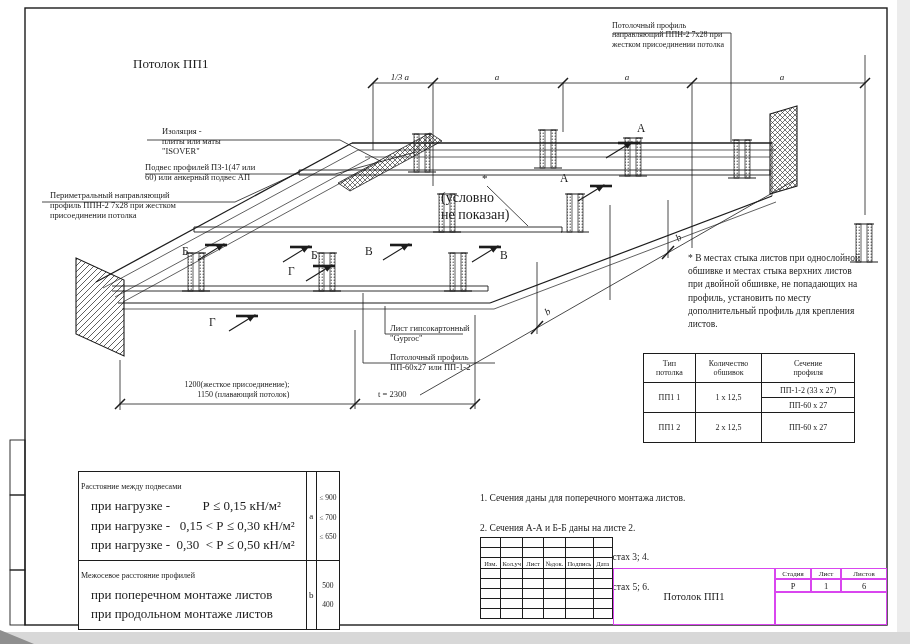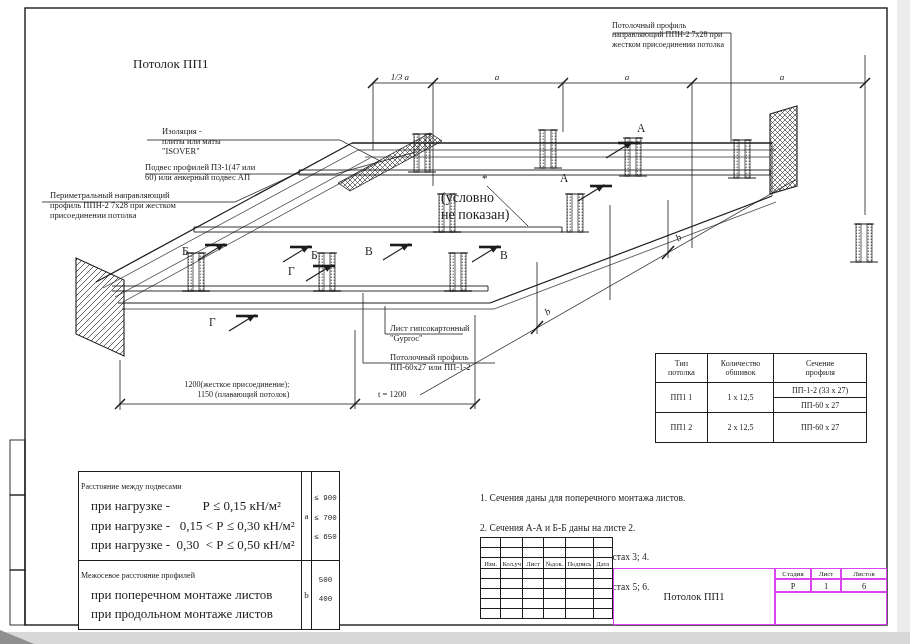--- a/index.html
+++ b/index.html
@@ -10,21 +10,21 @@
   .c{transform:translateX(-50%);text-align:right;}
   .ti{font-style:italic;}
   table{border-collapse:collapse;position:absolute;background:#fff;}
   td,th{border:1px solid #1c1c1c;font-family:"Liberation Serif",serif;color:#1c1c1c;
         font-weight:normal;padding:0 2px;white-space:pre-line;}
   .types td,.types th{font-size:8px;text-align:center;}
   .spac td,.spac th{font-size:8px;vertical-align:top;}
   .spac th{text-align:center;vertical-align:middle;}
   .sub{padding-left:10px;font-size:13px;line-height:10.5px;white-space:pre-wrap;}
   .nm{font-size:8px;line-height:11px;}
-  .vals div{font-size:7.5px;line-height:10.5px;text-align:center;font-family:Liberation Mono, monospace;}
+  .vals div{font-size:7.5px;line-height:10.5px;text-align:center;}
   .notes div{font-size:9.5px;line-height:10.8px;}
   .tb{position:absolute;}
   .tb .cell{position:absolute;border:1px solid #d946ef;box-sizing:border-box;
             display:flex;align-items:center;justify-content:center;}
   .rev td{font-size:6.5px;text-align:center;height:9px;padding:0 1px;}
   .edge-r{position:absolute;left:897px;top:0;width:13px;height:644px;background:#ececec;}
   .edge-b{position:absolute;left:0;top:632px;width:910px;height:12px;background:#d8d8d8;}
   .corner{position:absolute;left:0;top:624px;width:34px;height:20px;background:#8f8f8f;
           clip-path:polygon(0 30%,100% 100%,0 100%);}
 </style>
@@ -155,41 +155,47 @@
 профиль  ППН-2 7х28  при жестком
 присоединении потолка</div>
 <div class="t" style="left:390px;top:323px;font-size:8.5px;">Лист гипсокартонный
 "Gyproc"</div>
 <div class="t" style="left:390px;top:352px;font-size:8.5px;">Потолочный профиль
 ПП-60х27 или ПП-1-2</div>
 <div class="t" style="left:441px;top:190px;font-size:14px;">(условно
 не показан)</div>
 <div class="t" style="left:482px;top:172px;font-size:11px;">*</div>
 
+<div class="t" style="left:688px;top:252px;font-size:9.5px;line-height:13.2px;width:200px;">* В местах стыка листов при однослойной
+обшивке и местах стыка верхних листов
+при двойной обшивке, не попадающих на
+профиль, установить по месту
+дополнительный профиль для крепления
+листов.</div>
 
 <div class="t c ti" style="left:400px;top:72px;font-size:9px;">1/3 a</div>
 <div class="t c ti" style="left:497px;top:72px;font-size:9px;">a</div>
 <div class="t c ti" style="left:627px;top:72px;font-size:9px;">a</div>
 <div class="t c ti" style="left:782px;top:72px;font-size:9px;">a</div>
 <div class="t c" style="left:237px;top:380px;font-size:8px;line-height:10px;">1200(жесткое присоединение);
 1150 (плавающий потолок)</div>
-<div class="t" style="left:378px;top:389px;font-size:8.5px;">t = 1200</div>
+<div class="t" style="left:378px;top:389px;font-size:8.5px;">t = 2300</div>
 <div class="t ti" style="left:545px;top:306px;font-size:10px;transform:rotate(-30deg);">b</div>
 <div class="t ti" style="left:676px;top:232px;font-size:10px;transform:rotate(-30deg);">b</div>
 
 <div class="t" style="left:637px;top:122px;font-size:11.5px;">А</div>
 <div class="t" style="left:560px;top:172px;font-size:11.5px;">А</div>
 <div class="t" style="left:182px;top:245px;font-size:11.5px;">Б</div>
 <div class="t" style="left:311px;top:249px;font-size:11.5px;">Б</div>
 <div class="t" style="left:365px;top:245px;font-size:11.5px;">В</div>
 <div class="t" style="left:500px;top:249px;font-size:11.5px;">В</div>
 <div class="t" style="left:288px;top:265px;font-size:11.5px;">Г</div>
 <div class="t" style="left:209px;top:316px;font-size:11.5px;">Г</div>
 
-<table class="types" style="left:643px;top:353px;width:212px;margin-left:12px;">
+<table class="types" style="left:643px;top:353px;width:212px;">
   <tbody>
         <tr style="height:29px;">
     <th style="width:50px;">Тип
 потолка</th>
     <th style="width:65px;">Количество
 обшивок</th>
     <th style="width:97px;">Сечение
 профиля</th>
   </tr>
   <tr style="height:15px;">
@@ -225,21 +231,21 @@
     </td>
   </tr>
   <tr style="height:36px;">
     <td>
       <div class="nm">Межосевое расстояние профилей</div>
       <div class="sub">при поперечном монтаже листов</div>
       <div class="sub">при продольном монтаже листов</div>
     </td>
     <td style="text-align:center;vertical-align:middle;font-size:9px;">b</td>
     <td class="vals">
-      <div style="margin-top:5px;">500</div>
+      <div style="margin-top:11px;">500</div>
       <div>400</div>
     </td>
   </tr>
 </tbody>
     </table>
 
 <div class="t notes" style="left:480px;top:474px;">
   <div>1. Сечения даны для поперечного монтажа листов.</div>
   <div>2. Сечения А-А и Б-Б даны на листе 2.</div>
   <div>3. Сечения В-В и Г-Г даны на листах 3; 4.</div>

